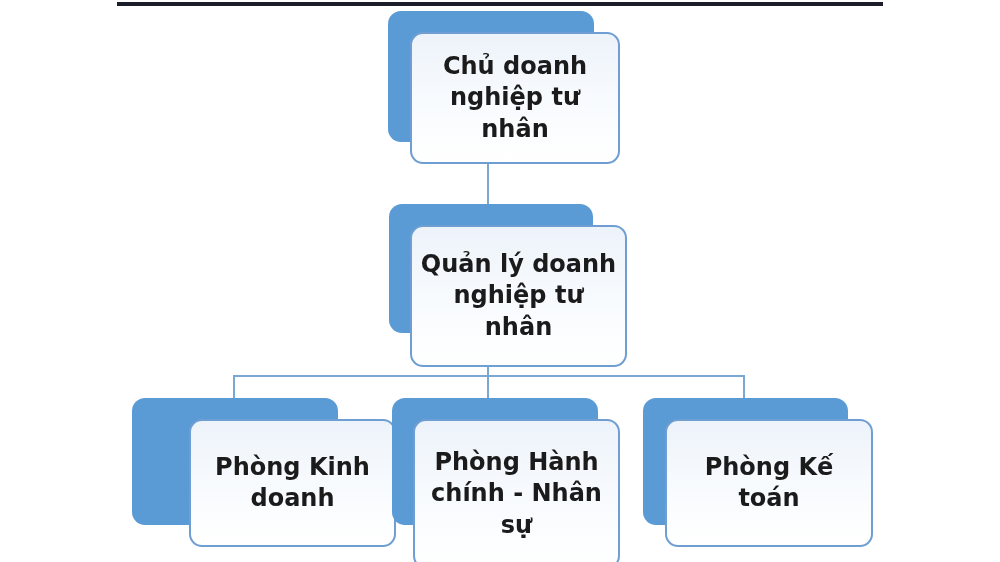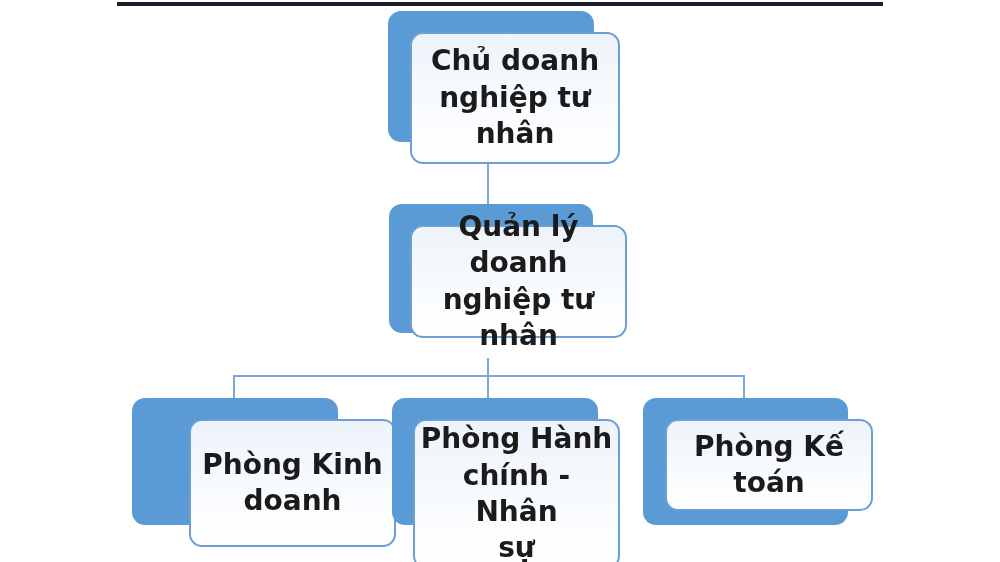--- a/index.html
+++ b/index.html
@@ -44,44 +44,44 @@
     background: linear-gradient(180deg, #edf3fa 0%, #f8fbfe 55%, #ffffff 100%);
     display: flex;
     align-items: center;
     justify-content: center;
   }
   .node .label {
     white-space: pre-line;
     text-align: center;
     color: #1b1b1b;
     font-weight: 700;
-    font-size: 28px;
+    font-size: 24px;
     line-height: 1.3;
     padding: 0 4px;
   }
 
   .n1 { left: 388px; top: 11px; }
   .n1 .shadow { width: 206px; height: 131px; }
   .n1 .face   { left: 22px; top: 21px; width: 210px; height: 132px; }
 
   .n2 { left: 389px; top: 204px; }
   .n2 .shadow { width: 204px; height: 129px; }
-  .n2 .face   { left: 21px; top: 21px; width: 217px; height: 113px; }
+  .n2 .face   { left: 21px; top: 21px; width: 217px; height: 142px; }
 
   .n3 { left: 132px; top: 398px; }
   .n3 .shadow { width: 206px; height: 127px; }
   .n3 .face   { left: 21px; top: 21px; width: 207px; height: 128px; margin-left: 36px; }
 
   .n4 { left: 392px; top: 398px; }
   .n4 .shadow { width: 206px; height: 127px; }
   .n4 .face   { left: 21px; top: 21px; width: 207px; height: 150px; }
 
   .n5 { left: 643px; top: 398px; }
   .n5 .shadow { width: 205px; height: 127px; }
-  .n5 .face   { left: 22px; top: 21px; width: 208px; height: 92px; }
+  .n5 .face   { left: 22px; top: 21px; width: 208px; height: 128px; }
 </style>
 </head>
 <body>
 
 <div class="stage">
 
   <div class="topline"></div>
 
   <div class="connector c-v1"></div>
   <div class="connector c-v2"></div>

